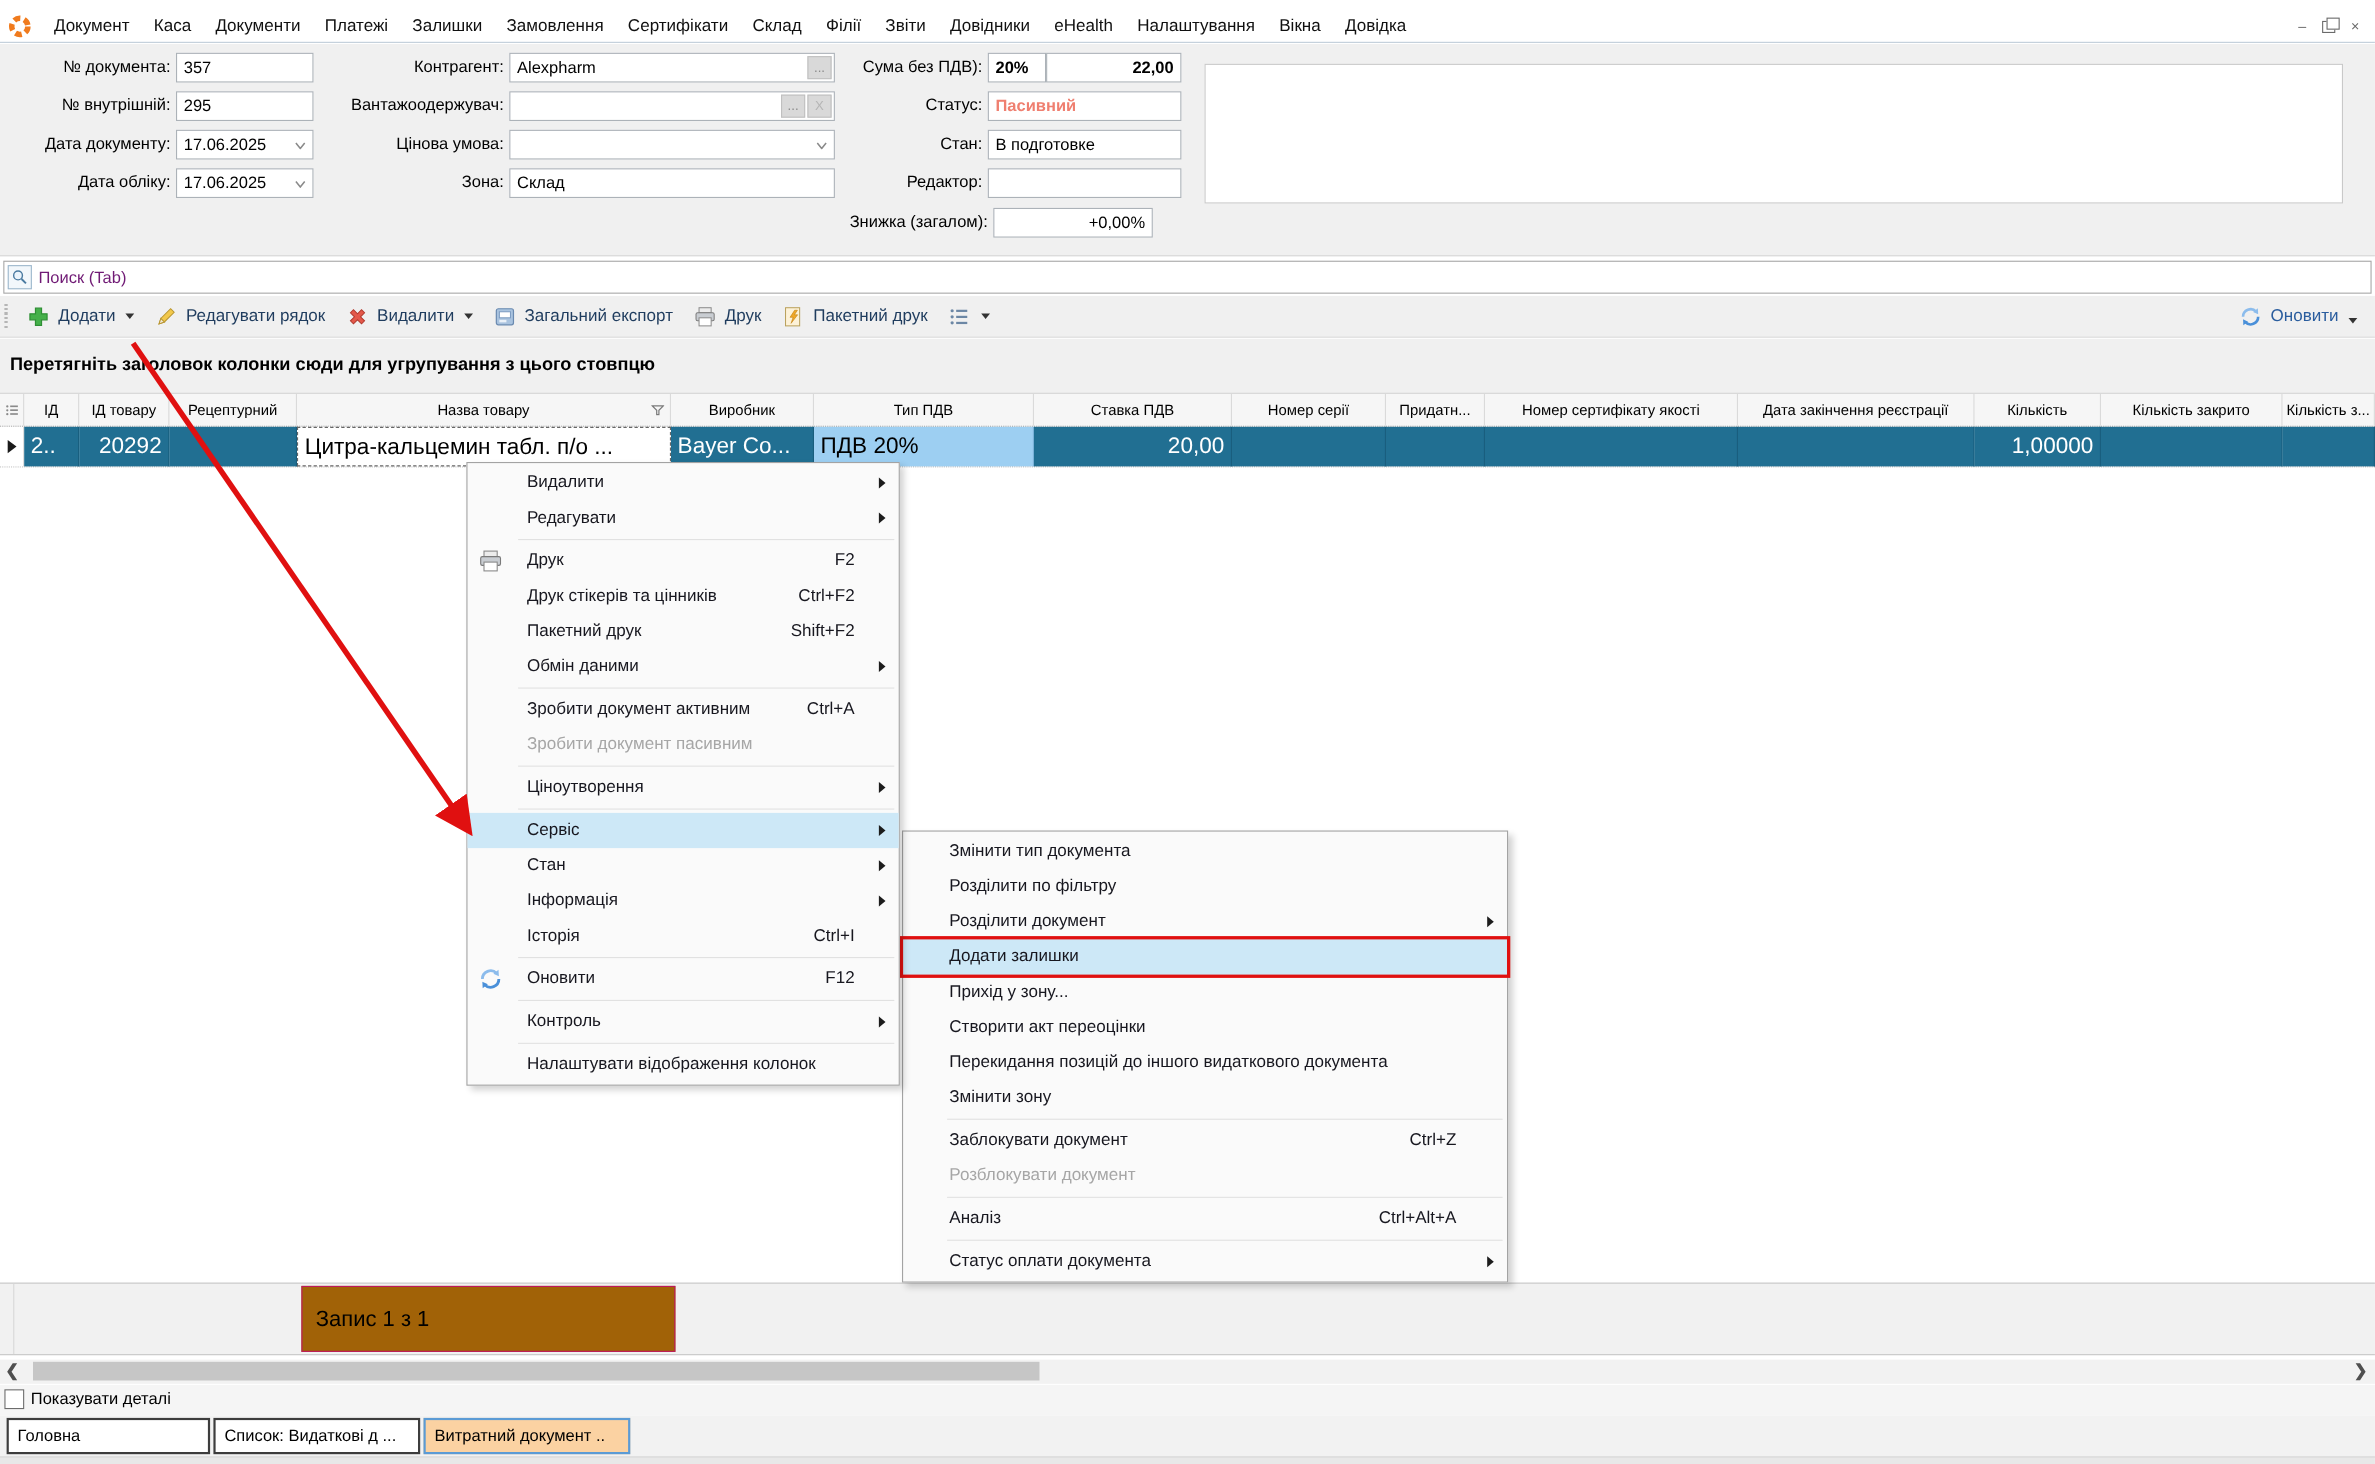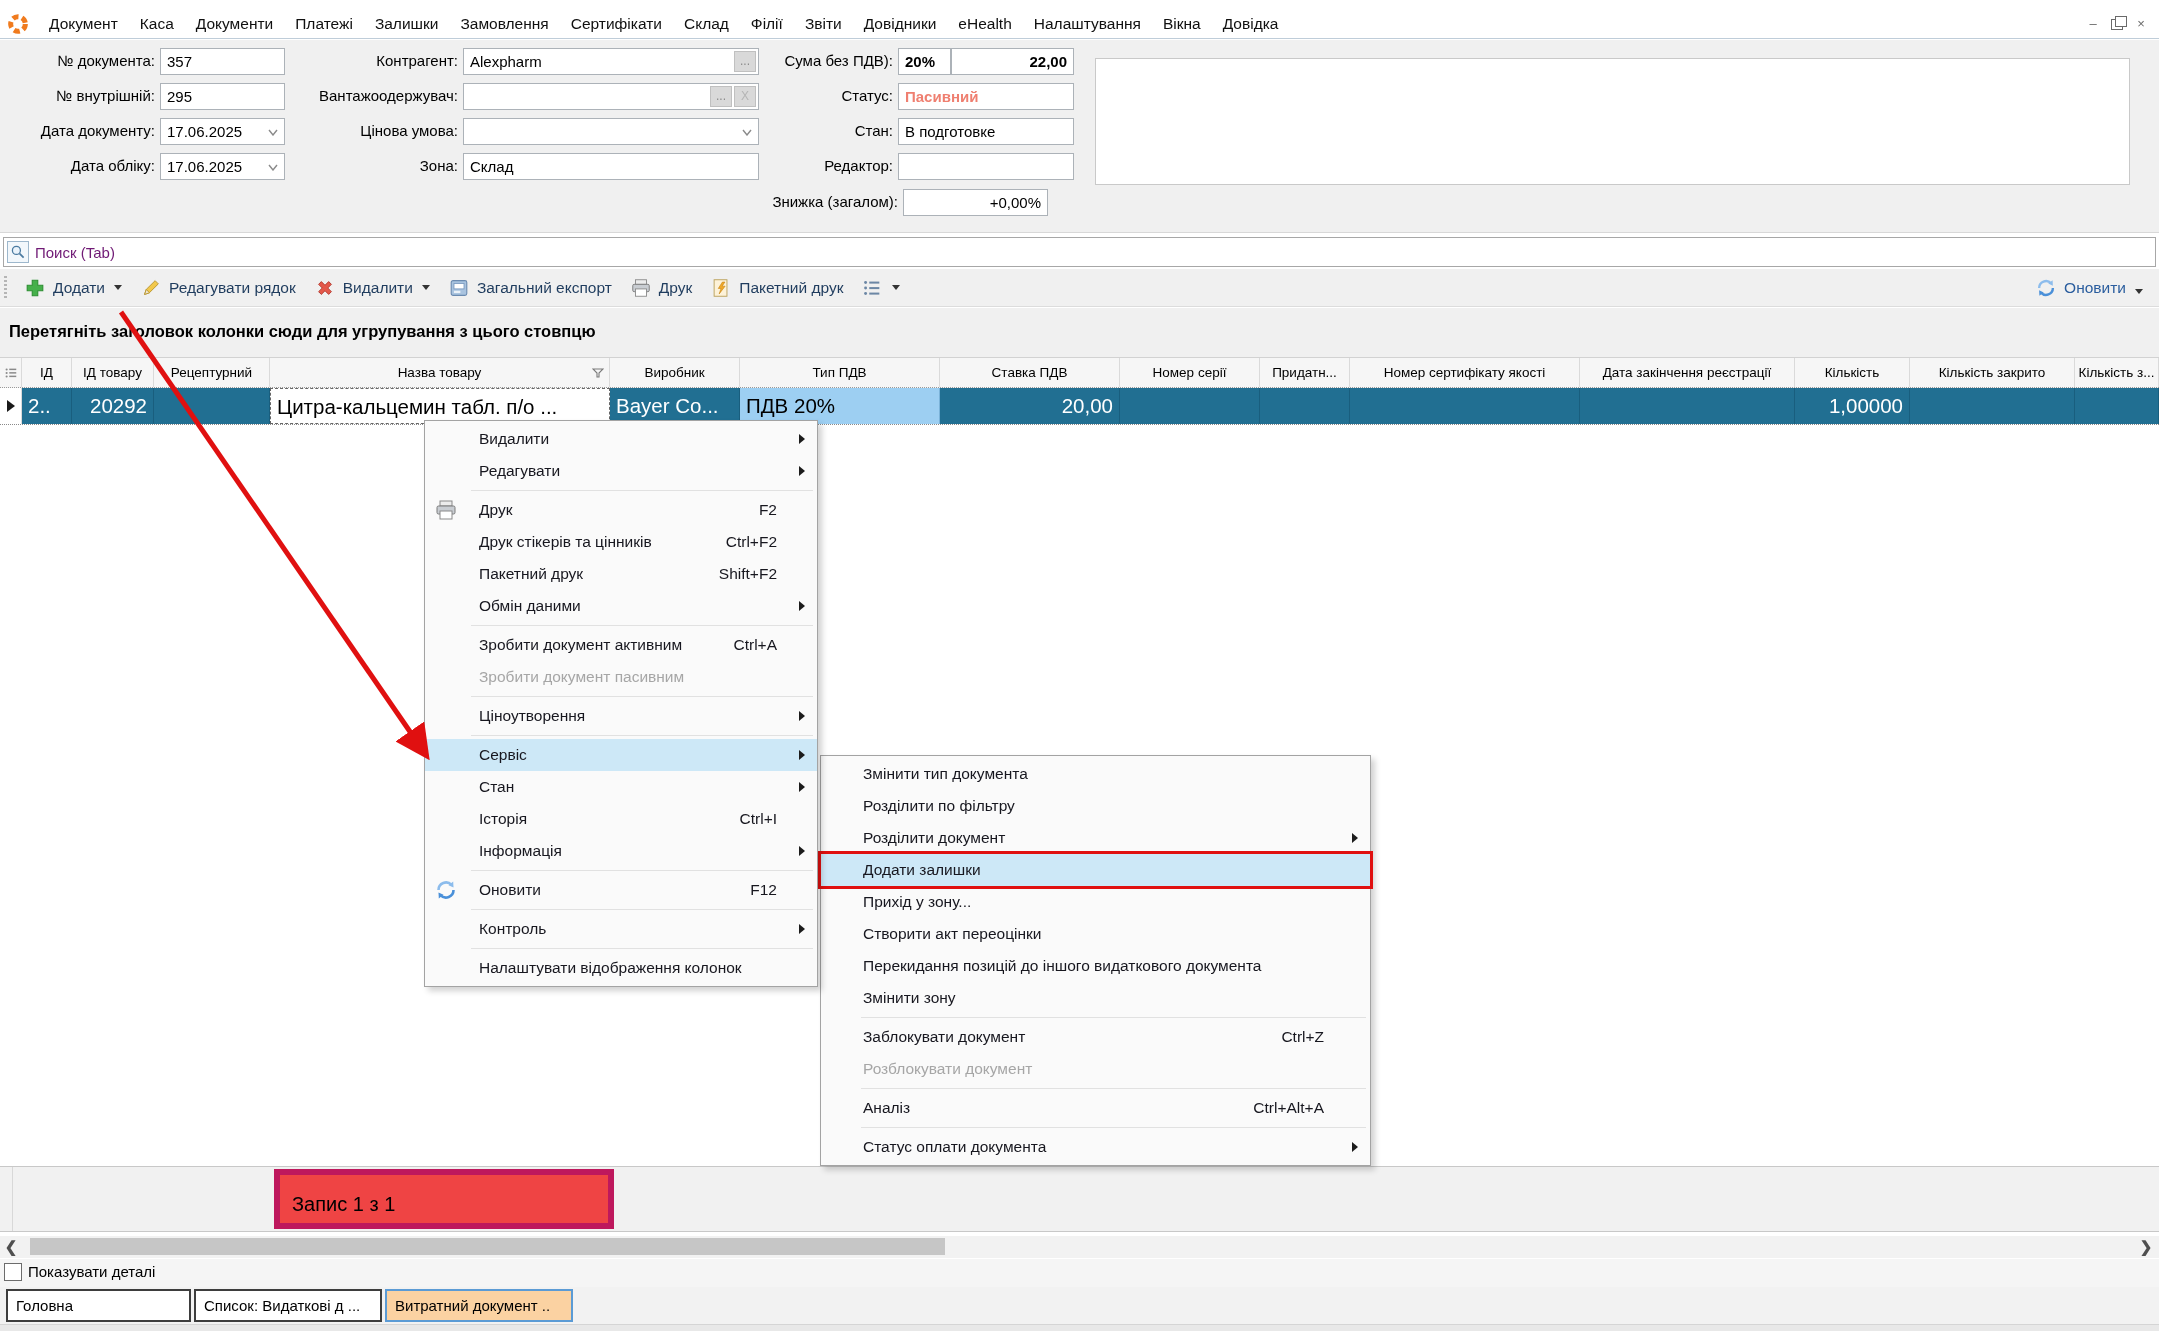--- a/index.html
+++ b/index.html
@@ -76,21 +76,21 @@
   .mi.boxed { background:#cde8f7; box-shadow:0 0 0 3px #e01010; }
   .mi.sep { height:0; border-top:1px solid #e1e1e1; margin:3px 4px 3px 46px; padding:0; }
   .smenu .mi.sep { margin-left:40px; }
 
   
   .annot { position:absolute; left:0; top:0; width:2159px; height:1331px; z-index:9; pointer-events:none; }
 
   
   .nav-footer { position:absolute; top:1166px; left:0; right:0; height:66px; background:#f1f1f1; border-top:1px solid #c8c8c8; border-bottom:1px solid #c8c8c8; }
   .nav-left { position:absolute; left:0; top:0; width:13px; height:100%; border-right:1px solid #d8d8d8; }
-  .rec-box { position:absolute; left:274px; top:2px; width:340px; height:60px; background:#ef4444; border:6px solid #be185d; font-size:20px; line-height:58px; padding-left:12px; }
+  .rec-box { position:absolute; left:274px; top:2px; width:340px; height:60px; background:#a16207; border:1px solid #be185d; font-size:20px; line-height:58px; padding-left:12px; }
   .hscroll { position:absolute; top:1236px; left:0; right:0; height:22px; background:#f2f2f2; }
   .hs-arrow { position:absolute; top:4px; width:14px; height:14px; color:#4f4f4f; font-size:15px; font-weight:bold; line-height:14px; text-align:center; }
   .hs-thumb { position:absolute; left:30px; top:2px; width:915px; height:17px; background:#c6c6c6; }
   .details-row { position:absolute; top:1259px; left:0; right:0; height:28px; background:#f5f5f5; }
   .cb { position:absolute; left:4px; top:4px; width:18px; height:18px; background:#fff; border:1px solid #6c6c6c; }
   .cb-label { position:absolute; left:28px; top:4px; font-size:15px; }
   .tabs-row { position:absolute; top:1287px; left:0; right:0; height:37px; background:#f2f2f2; }
   .tab { position:absolute; top:2px; height:33px; background:#fff; border:2px solid #3d3d3d; font-size:15px; line-height:29px; padding:0 8px; white-space:nowrap; overflow:hidden; }
   .tab.active { background:#fbd2a2; border:2px solid #5b9bd5; }
   .bottom-strip { position:absolute; top:1324px; left:0; right:0; height:7px; background:#e8e8e8; border-top:1px solid #d5d5d5; }
@@ -515,31 +515,31 @@
       
       
       <span class="mi-label">Стан</span>
       <span class="sc"></span>
       <span class="arr"></span>
     </div>
 
     <div class="mi">
       
       
+      <span class="mi-label">Інформація</span>
+      <span class="sc"></span>
+      <span class="arr"></span>
+    </div>
+
+    <div class="mi">
+      
+      
       <span class="mi-label">Історія</span>
       <span class="sc">Ctrl+I</span>
       
-    </div>
-
-    <div class="mi">
-      
-      
-      <span class="mi-label">Інформація</span>
-      <span class="sc"></span>
-      <span class="arr"></span>
     </div>
 
     <div class="mi sep">
       
       
       
       
       
     </div>
 

